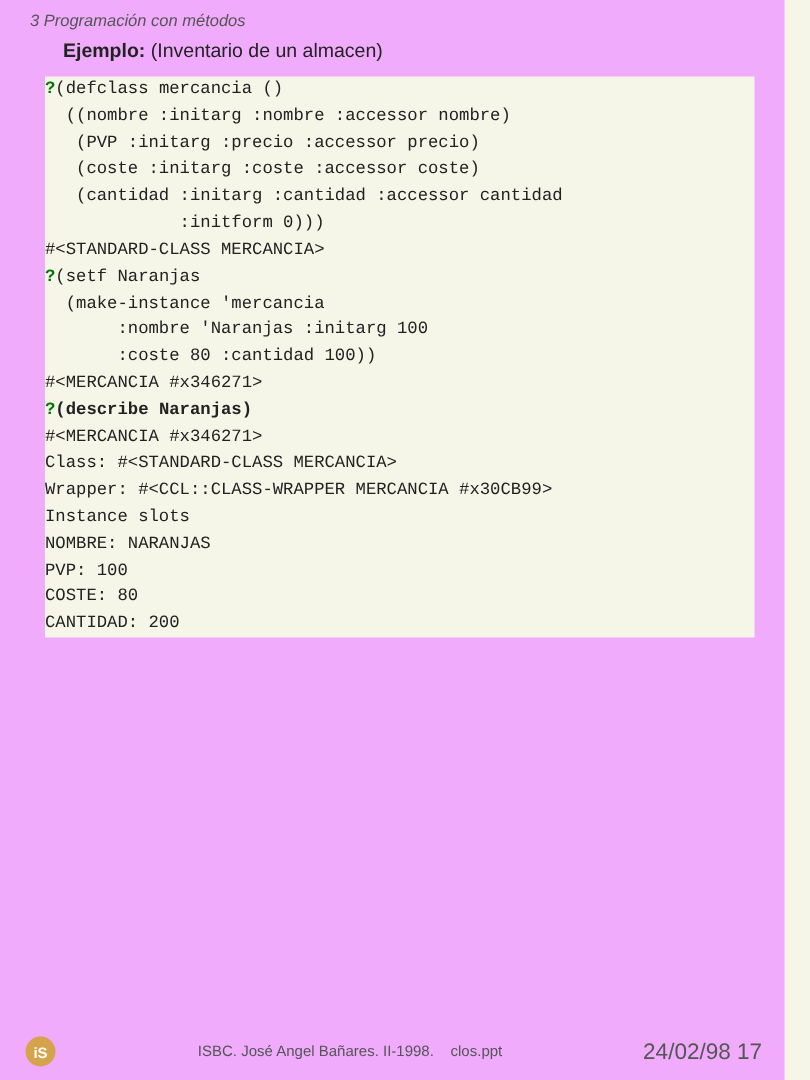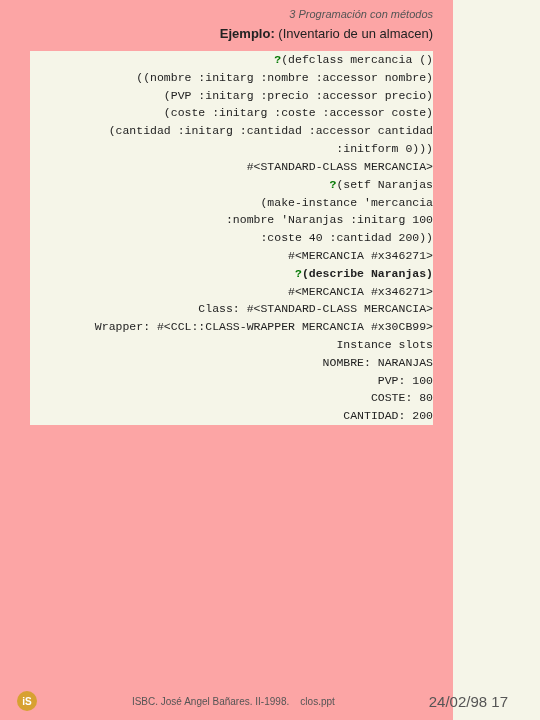--- a/index.html
+++ b/index.html
@@ -7,26 +7,25 @@
     body {
       width: 540px;
       height: 720px;
       background: #f5f5e8;
       font-family: Arial, Helvetica, sans-serif;
       overflow: hidden;
       position: relative;
     }
 
     .page-container {
-      width: 453px;
+      width: 523px;
       height: 720px;
-      background: #fca5a5;
+      background: #f0abfc;
       position: relative;
       padding: 8px 20px 10px 20px;
-      text-align: right;
     }
 
     .top-breadcrumb {
       font-size: 11px;
       color: #555;
       font-style: italic;
       margin-bottom: 6px;
     }
 
     .header-row {
@@ -121,21 +120,21 @@
   <div class="code-block" id="code-container"><span><span style="color: rgb(0, 119, 0); font-weight: bold;">?</span>(defclass mercancia ()</span>
 <span>  ((nombre :initarg :nombre :accessor nombre)</span>
 <span>   (PVP :initarg :precio :accessor precio)</span>
 <span>   (coste :initarg :coste :accessor coste)</span>
 <span>   (cantidad :initarg :cantidad :accessor cantidad</span>
 <span>             :initform 0)))</span>
 <span>#&lt;STANDARD-CLASS MERCANCIA&gt;</span>
 <span><span style="color: rgb(0, 119, 0); font-weight: bold;">?</span>(setf Naranjas</span>
 <span>  (make-instance 'mercancia</span>
 <span>       :nombre 'Naranjas :initarg 100</span>
-<span>       :coste 40 :cantidad 200))</span>
+<span>       :coste 80 :cantidad 100))</span>
 <span>#&lt;MERCANCIA #x346271&gt;</span>
 <span style="font-weight: bold;"><span style="color: rgb(0, 119, 0); font-weight: bold;">?</span>(describe Naranjas)</span>
 <span>#&lt;MERCANCIA #x346271&gt;</span>
 <span>Class: #&lt;STANDARD-CLASS MERCANCIA&gt;</span>
 <span>Wrapper: #&lt;CCL::CLASS-WRAPPER MERCANCIA #x30CB99&gt;</span>
 <span>Instance slots</span>
 <span>NOMBRE: NARANJAS</span>
 <span>PVP: 100</span>
 <span>COSTE: 80</span>
 <span>CANTIDAD: 200</span>

